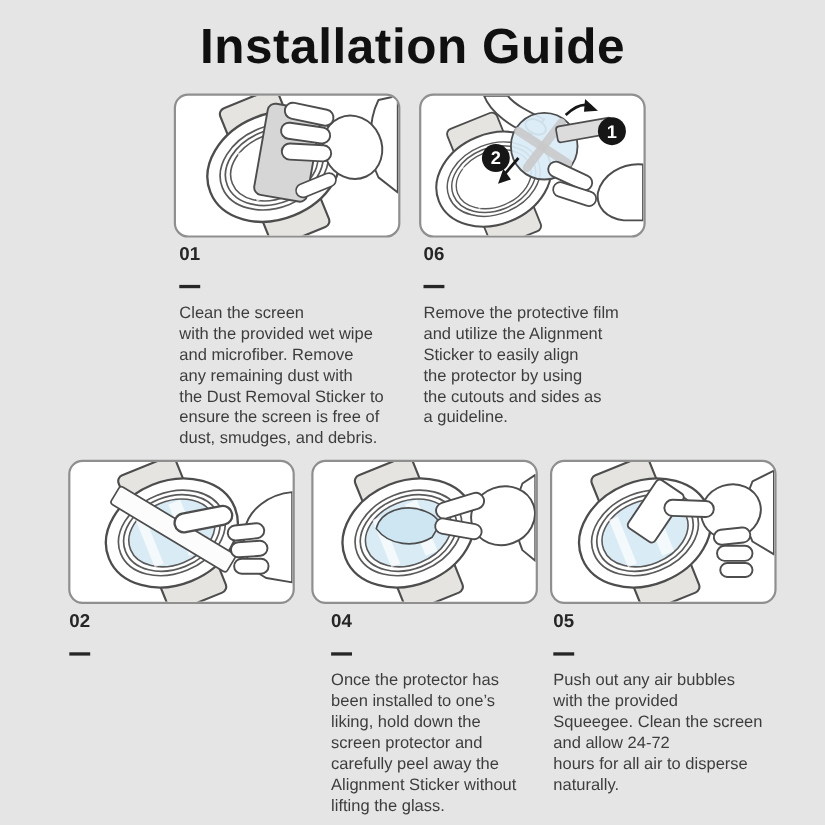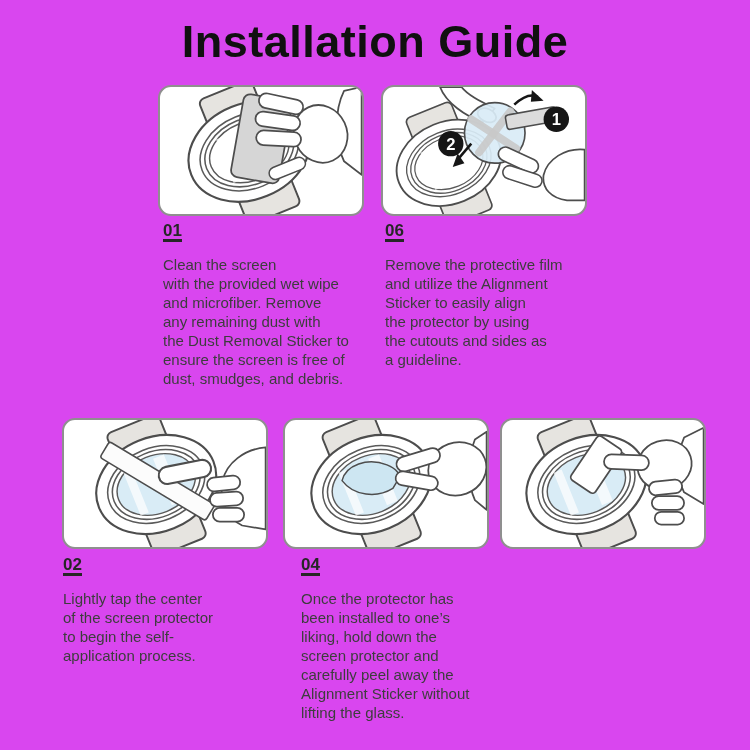--- a/index.html
+++ b/index.html
@@ -1,32 +1,32 @@
 <!DOCTYPE html>
 <html><head>
 <meta charset="utf-8">
 <style>
   html,body{margin:0;padding:0;background:#ffffff;}
   .page{
-    position:relative;width:750px;height:750px;background:#d946ef;overflow:hidden;
+    position:relative;width:750px;height:750px;background:#e5e5e5;overflow:hidden;
     font-family:"Liberation Sans","DejaVu Sans",sans-serif;
   }
   .title{
     position:absolute;top:16px;left:0;width:750px;margin:0;
     text-align:center;font-size:45px;font-weight:700;color:#101010;letter-spacing:.5px;
   }
   .panel{
     position:absolute;width:206px;height:131px;background:#fff;
     border:2px solid #8f8f8f;border-radius:13px;overflow:hidden;box-sizing:border-box;
   }
   .panel svg{display:block;width:100%;height:100%;}
   .step{position:absolute;width:212px;}
   .num{
     display:inline-block;font-size:17px;font-weight:700;color:#262626;
-    border-bottom:3px solid #262626;padding-bottom:0;line-height:1;
+    border-bottom:3px solid #262626;padding-bottom:20px;line-height:1;
   }
   .desc{
     margin:13px 0 0 0;font-size:15px;line-height:19px;color:#3d3d3d;
     white-space:pre-line;
   }
   
   .lug{fill:#e6e4e0;stroke:#4d4d4d;stroke-width:2;}
   .wbody{fill:#ffffff;stroke:#4d4d4d;stroke-width:2.2;}
   .wring{fill:none;stroke:#5a5a5a;stroke-width:1.6;}
   .wglass{fill:var(--glass,#ffffff);stroke:#5a5a5a;stroke-width:1.5;}
@@ -187,31 +187,36 @@
     <p class="desc">Remove the protective film
 and utilize the Alignment
 Sticker to easily align
 the protector by using
 the cutouts and sides as
 a guideline.</p>
   </div>
 
   <div class="step" style="left:63px;top:556px;">
     <div class="num">02</div>
-    <p class="desc">Lightly tap the center
-of the screen protector
-to begin the self-
-application process.</p>
   </div>
 
   <div class="step" style="left:301px;top:556px;">
     <div class="num">04</div>
     <p class="desc">Once the protector has
 been installed to one’s
 liking, hold down the
 screen protector and
 carefully peel away the
 Alignment Sticker without
 lifting the glass.</p>
   </div>
 
+  <div class="step" style="left:503px;top:556px;">
+    <div class="num">05</div>
+    <p class="desc">Push out any air bubbles
+with the provided
+Squeegee. Clean the screen
+and allow 24-72
+hours for all air to disperse
+naturally.</p>
+  </div>
 
 </div>
 
 </body></html>

